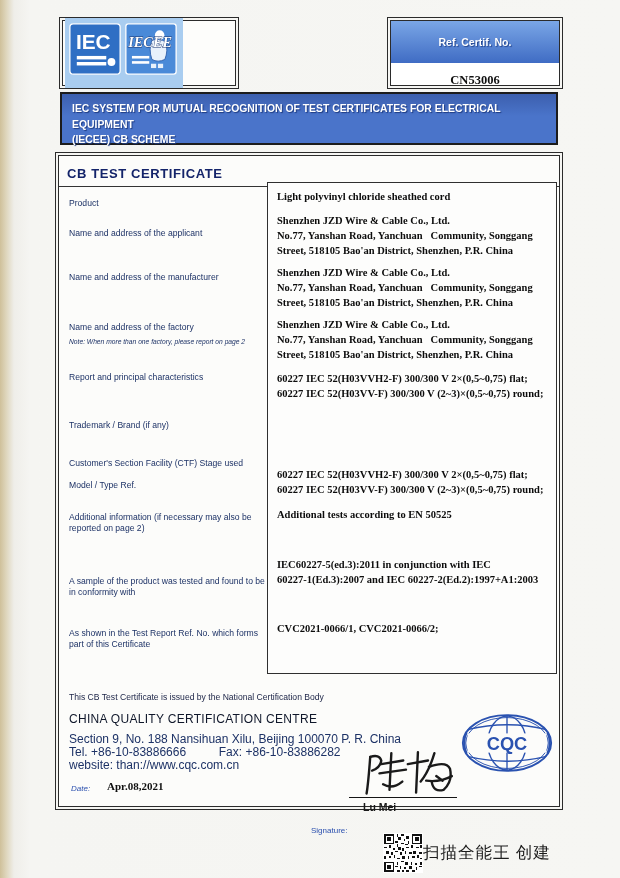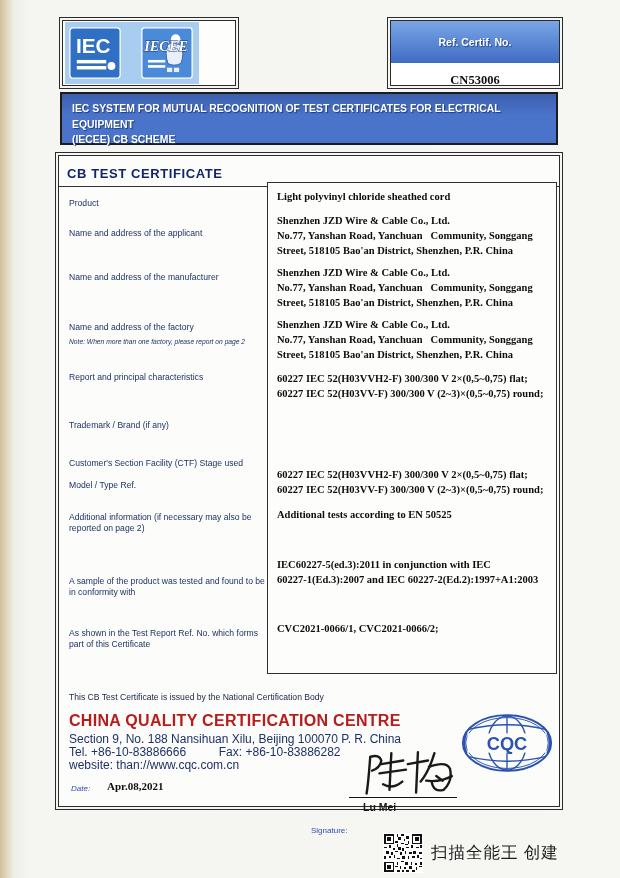--- a/index.html
+++ b/index.html
@@ -9,21 +9,21 @@
     font-family:"Liberation Sans", sans-serif;
     position:relative;overflow:hidden;
   }
   #page{
     position:absolute;inset:0;
     background:linear-gradient(90deg,#cfc09a 0px,#ded5bb 6px,#efeee9 14px,#f5f5f2 30px,#f6f6f3 100%);
   }
   .dbl{border:1.5px solid #2b2b2b;outline:1.5px solid #2b2b2b;outline-offset:2px;background:#fdfdfb;}
   
   #logo-box{position:absolute;left:62px;top:20px;width:172px;height:64px;display:flex;align-items:center;background:#fdfdfb;}
-  #logo-blue-strip{display:flex;gap:20px;align-items:center;background:#a9cdf0;padding:4px 6px 4px 4px;height:54px;margin-left:2px;}
+  #logo-blue-strip{display:flex;gap:4px;align-items:center;background:#a9cdf0;padding:4px 6px 13px 4px;height:54px;margin-left:2px;}
   .logo-sq{width:52px;height:52px;display:block;}
   
   #ref-box{position:absolute;left:390px;top:20px;width:168px;height:64px;background:#fff;}
   #ref-box .hdr{height:42px;background:linear-gradient(180deg,#7aa6e6,#3f6cc4);display:flex;align-items:center;justify-content:center;
     color:#fff;font-weight:bold;font-size:10.5px;text-shadow:1px 1px 1px #23448c;}
   #ref-box .val{height:34px;display:flex;align-items:center;justify-content:center;
     font-family:"Liberation Serif",serif;font-weight:bold;font-size:12.5px;color:#111;}
   
   #banner{position:absolute;left:60px;top:92px;width:498px;height:53px;
     background:linear-gradient(180deg,#3c5fae 0%,#4a74ca 45%,#4a74ca 100%);
@@ -33,34 +33,34 @@
   #body-box{position:absolute;left:58px;top:155px;width:500px;height:650px;background:#fcfcfa;}
   #cert-title{position:absolute;left:8px;top:10px;font-size:13px;font-weight:bold;color:#14246a;letter-spacing:.6px;}
   #title-rule{position:absolute;left:0px;top:30px;width:100%;height:0;border-top:1.2px solid #333;}
   .lbl{position:absolute;left:10px;width:196px;font-size:8.6px;color:#1d3266;line-height:1.25;}
   .note{position:absolute;left:10px;width:200px;font-size:6.7px;color:#1d3266;font-style:italic;}
   #value-box{position:absolute;left:208px;top:26px;width:290px;height:492px;border:1.3px solid #2f2f2f;background:#fdfdfc;box-sizing:border-box;}
   .val-line{position:absolute;left:218px;width:276px;font-family:"Liberation Serif",serif;font-weight:bold;
     font-size:10.5px;color:#0c0c0c;line-height:1.42;white-space:pre-wrap;}
   
   #issued{position:absolute;left:10px;top:536px;font-size:8.6px;color:#20284a;}
-  #ncb-name{position:absolute;left:10px;top:556px;font-size:16px;font-weight:bold;color:#b91c1c;letter-spacing:.3px;}
+  #ncb-name{position:absolute;left:10px;top:556px;font-size:12px;font-weight:normal;color:#0f172a;letter-spacing:.3px;}
   .addr{position:absolute;left:10px;font-size:12px;color:#1d3266;}
   #date-label{position:absolute;left:12px;top:628px;font-size:8px;color:#2a4fae;font-style:italic;}
   #date-value{position:absolute;left:48px;top:624px;font-family:"Liberation Serif",serif;font-weight:bold;font-size:11px;color:#101010;}
   #sig-label{position:absolute;left:252px;top:630px;font-size:8px;color:#2a4fae;margin-top:40px;}
   #sig-line{position:absolute;left:290px;top:641px;width:108px;border-top:1.6px solid #151515;}
   #sig-name{position:absolute;left:304px;top:645px;font-size:10.5px;font-weight:bold;color:#1a1a1a;}
   #sig-script{position:absolute;left:292px;top:588px;width:110px;height:55px;}
   #cqc-logo{position:absolute;left:400px;top:556px;width:96px;height:62px;}
   
   #cb-line{position:absolute;left:62px;top:808px;color:#d23430;display:flex;align-items:baseline;gap:8px;}
   #cb-prefix{font-family:"Liberation Serif",serif;font-size:12px;letter-spacing:1px;}
   #cb-number{font-family:"DejaVu Sans Mono",monospace;font-size:19px;font-weight:bold;letter-spacing:1.5px;}
-  #scan-mark{position:absolute;left:383px;top:833px;display:flex;align-items:center;gap:8px;}
+  #scan-mark{position:absolute;left:383px;top:833px;display:flex;align-items:center;}
   #qr{width:40px;height:40px;}
   #scan-text{font-size:16.5px;color:#1c1c1c;font-family:"Liberation Serif",serif;letter-spacing:1px;}
 </style>
 </head>
 <body>
 
 <div id="page">
 
   <div id="logo-box" class="dbl">
     <div id="logo-blue-strip">

